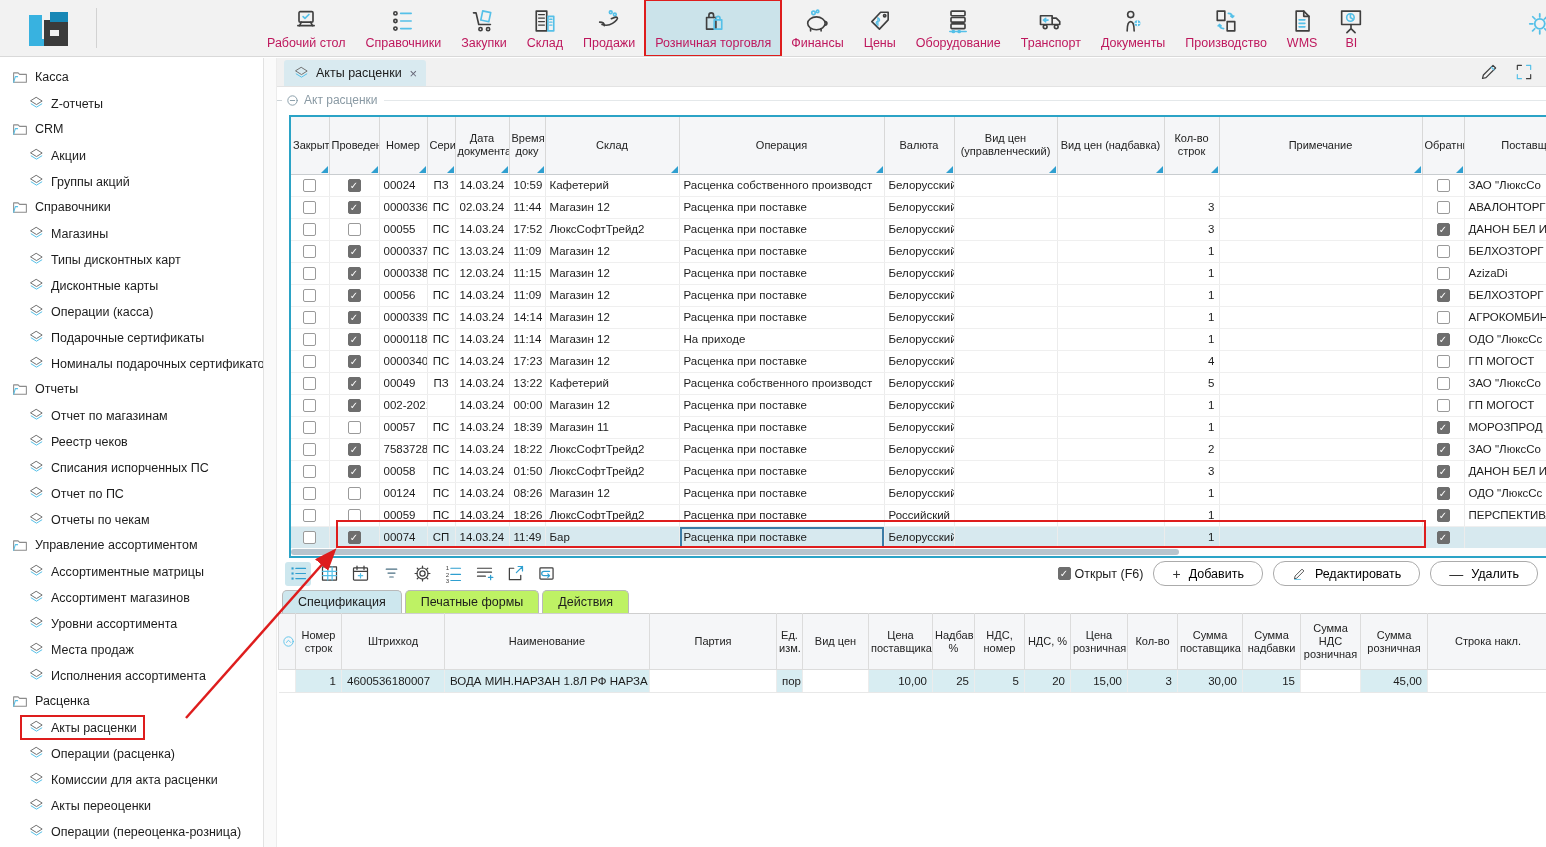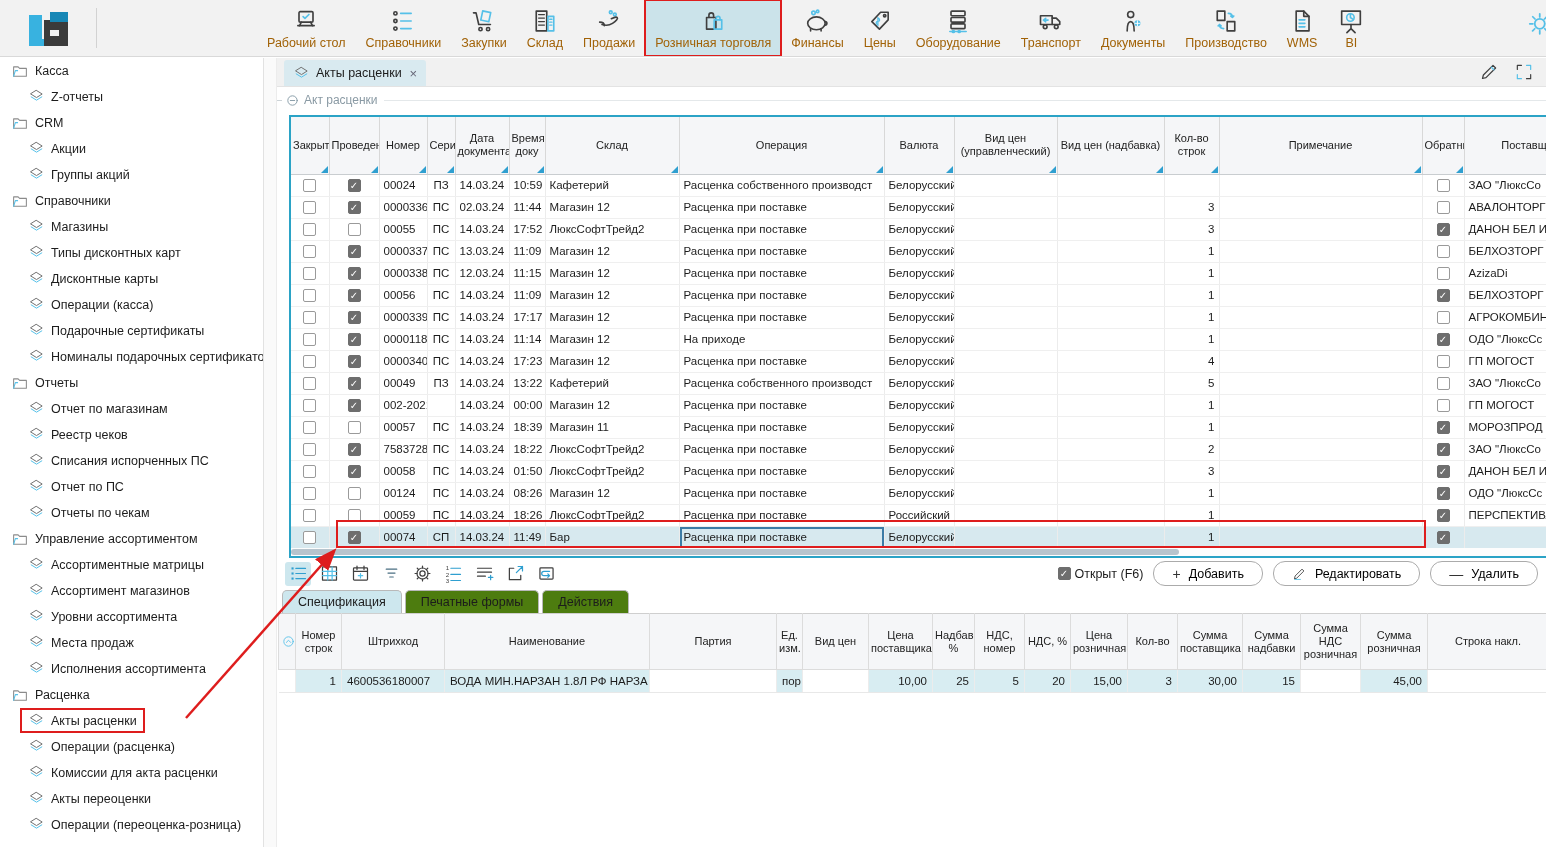--- a/index.html
+++ b/index.html
@@ -13,27 +13,27 @@
 .logo-art .p1{position:absolute;left:4px;top:9px;width:13px;height:31px;background:#38b2e0}
 .logo-art .p2{position:absolute;left:4px;top:33px;width:21px;height:7px;background:#38b2e0}
 .logo-art .p3{position:absolute;left:19px;top:14px;width:24px;height:26px;background:#3b3b3b}
 .logo-art .p4{position:absolute;left:25px;top:6px;width:18px;height:10px;background:#1787b6}
 .logo-art .p5{position:absolute;left:25px;top:24px;width:9px;height:6px;background:#f2f2f2}
 .logo-sep{width:1px;background:#d2d2d2;margin:8px 0}
 .menu{display:flex;margin-left:160px}
 .menu-item{display:flex;flex-direction:column;align-items:center;justify-content:center;gap:1px;padding:2px 10px;font-size:12.5px;white-space:nowrap;cursor:default}
 .menu-item.selected{background:#cbe3ea}
 .menu-item.annotated{outline:2.5px solid #de1d1d;outline-offset:-1px}
-.mi-label{color:#a16207}
+.mi-label{color:#be185d}
 .edge-icon{position:absolute;right:-10px;top:10px}
 
 
 .sidebar{position:absolute;top:58px;left:0;width:263px;bottom:0;background:#fff;padding-top:3px;overflow:hidden}
 .gutter{position:absolute;top:58px;left:263px;width:14px;bottom:0;background:#fafafa;border-left:1px solid #e2e2e2;border-right:1px solid #ececec}
-.tree-item{height:26px;display:flex;align-items:flex-start}
+.tree-item{height:26px;display:flex;align-items:flex-end}
 .tree-item.folder{padding-left:6px}
 .tree-item.leaf{padding-left:23px}
 .ti-inner{display:inline-flex;align-items:center;gap:6px;padding:1px 5px}
 .tree-item.annotated .ti-inner{outline:2.5px solid #de1d1d;outline-offset:1px}
 .ti-label{font-size:12.5px;white-space:nowrap}
 
 
 .main{position:absolute;top:58px;left:277px;right:0;bottom:0;overflow:hidden;background:#fff}
 .tabbar{height:29px;background:#f1f1f1;border-bottom:1px solid #e3e3e3;display:flex;align-items:flex-end;position:relative}
 .tab{margin-left:7px;height:26px;display:flex;align-items:center;gap:6px;padding:0 9px;background:#d9eaf0;border-radius:3px 3px 0 0;font-size:12.5px}
@@ -64,21 +64,21 @@
 
 .bottom{position:absolute;top:500px;left:0;right:0;bottom:0;background:#fff}
 .btoolbar{height:31px;display:flex;align-items:center;padding:0 8px;gap:13px}
 .tbico{width:26px;height:24px;display:flex;align-items:center;justify-content:center;border-radius:3px}
 .tbico.active{background:#cde7ee}
 .btool-right{margin-left:auto;display:flex;align-items:center;gap:10px}
 .open-cb{display:flex;align-items:center;gap:4px;font-size:12.5px}
 .act-btn{display:flex;align-items:center;gap:8px;height:25px;padding:0 18px;border:1px solid #ababab;border-radius:12px;background:#fff;font-size:12.5px;font-family:inherit;cursor:default}
 .bi-glyph{font-size:14px;color:#333}
 .btabs{height:24px;display:flex;align-items:flex-end;gap:3px;padding-left:5px}
-.btab{height:23px;display:flex;align-items:center;padding:0 15px;font-size:12.5px;border:1px solid #b9b9b9;border-bottom:none;border-radius:5px 5px 0 0;background:#4d7c0f}
+.btab{height:23px;display:flex;align-items:center;padding:0 15px;font-size:12.5px;border:1px solid #b9b9b9;border-bottom:none;border-radius:5px 5px 0 0;background:#bef264}
 .btab.active{background:#cde7ee}
 .spec{width:1270px;font-size:11.5px;margin-left:1px}
 .spec th{height:56px;background:#f5f6f8;border:1px solid #dcdcdc;border-top:1px solid #cfcfcf;font-weight:normal;font-size:11px;color:#222;padding:1px 2px;line-height:13px;text-align:center;overflow:hidden}
 .spec td{height:23px;border-right:1px solid #ececec;border-bottom:1px solid #e8e8e8;padding:0 5px;white-space:nowrap;overflow:hidden;background:#fff}
 .spec td.hl{background:#d8edf2}
 
 #overlay{position:absolute;inset:0;pointer-events:none;z-index:60}
 svg.ico{display:block}
 </style>
 </head>
@@ -775,21 +775,21 @@
             <td></td>
             <td class="c"><span class="cb on"></span></td>
             <td>БЕЛХОЗТОРГ</td>
           </tr>
           <tr>
             <td class="c"><span class="cb"></span></td>
             <td class="c"><span class="cb on"></span></td>
             <td>0000339</td>
             <td class="c">ПС</td>
             <td>14.03.24</td>
-            <td>17:17</td>
+            <td>14:14</td>
             <td>Магазин 12</td>
             <td>Расценка при поставке</td>
             <td>Белорусский</td>
             <td></td>
             <td></td>
             <td class="r">1</td>
             <td></td>
             <td class="c"><span class="cb"></span></td>
             <td>АГРОКОМБИН</td>
           </tr>

